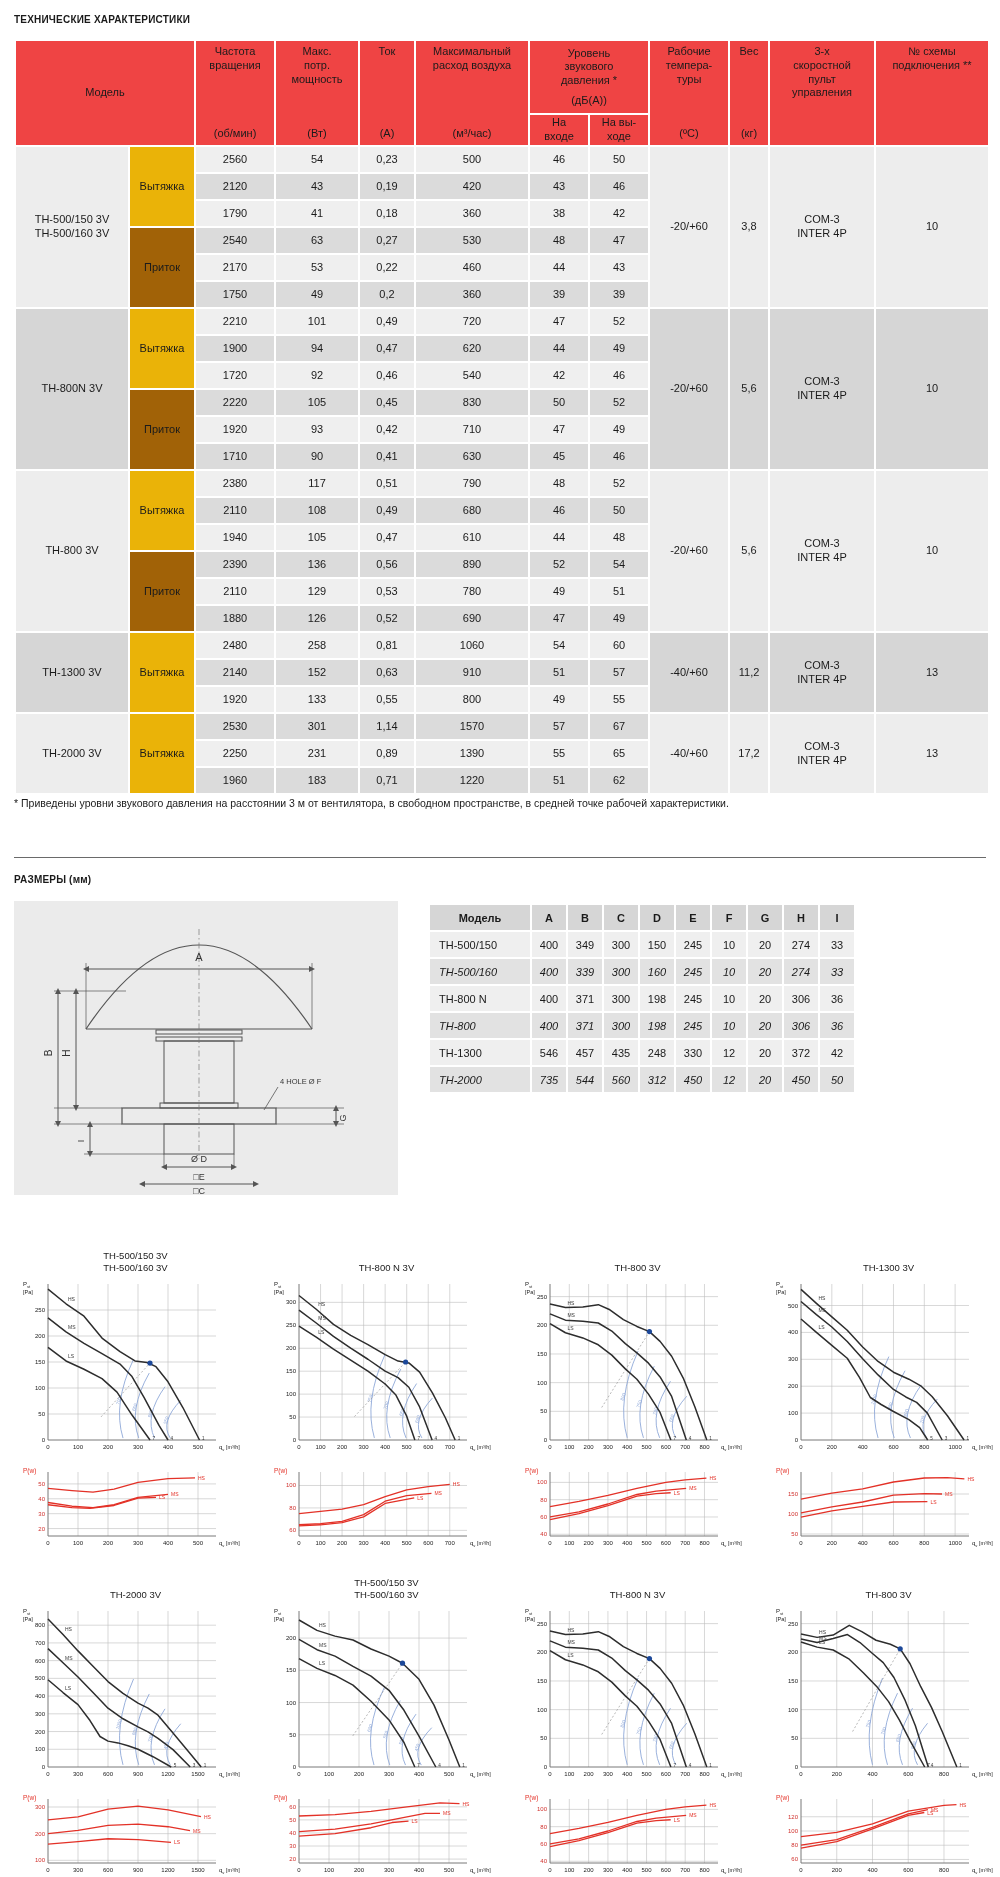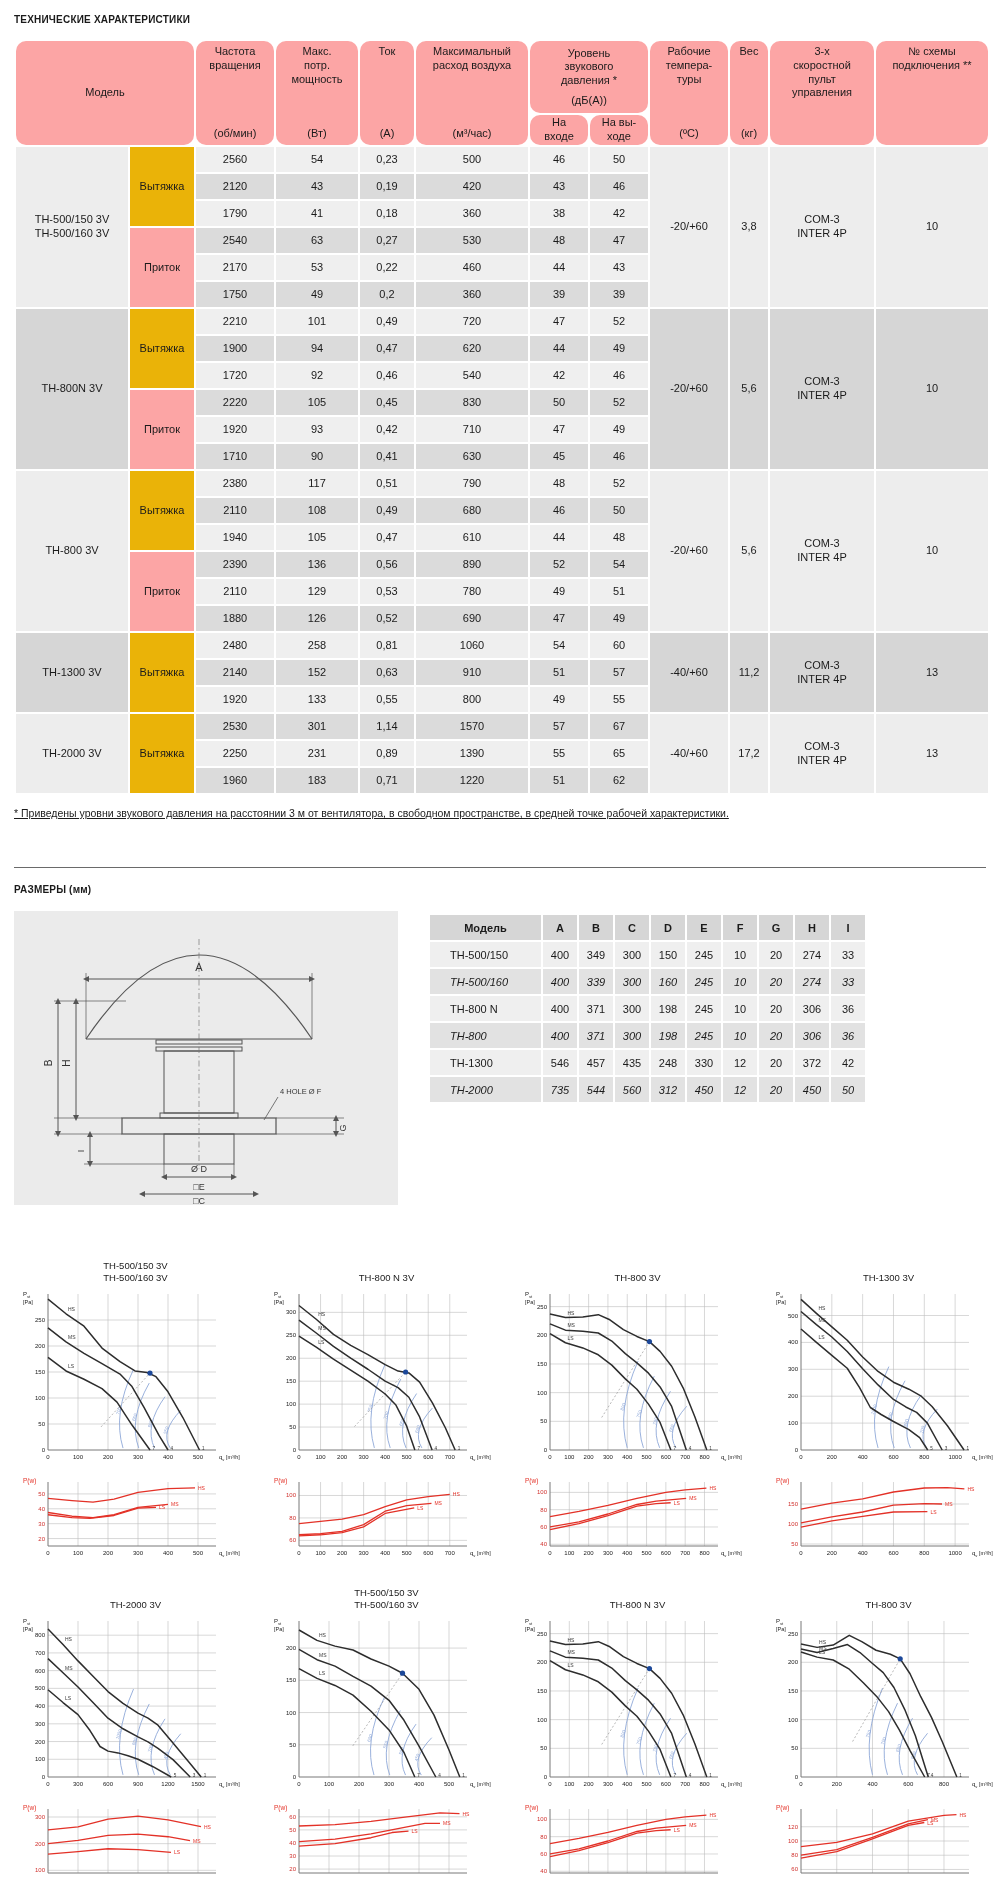--- a/index.html
+++ b/index.html
@@ -2,38 +2,38 @@
 <html><head>
 <meta charset="utf-8">
 <style>
   html,body{margin:0;padding:0;background:#fff;}
   body{width:1000px;font-family:"Liberation Sans",sans-serif;color:#1b1b1b;}
   .wrap{padding:10px 14px 20px;}
   .sec-title{font-size:10px;font-weight:700;margin:4px 0 14px;letter-spacing:.2px;}
   
   table.spec{border-collapse:separate;border-spacing:2px;width:972px;font-size:11px;table-layout:fixed;}
   .spec th,.spec td{text-align:center;vertical-align:middle;font-weight:400;line-height:1.25;padding:1px 2px;white-space:pre-line;}
-  .spec th{background:#fca5a5;border-radius:10px;}
+  .spec th{background:#ef4444;}
   .hwrap{display:flex;flex-direction:column;justify-content:space-between;height:96px;padding:3px 0;}
   .hwrap2{display:flex;flex-direction:column;justify-content:flex-start;gap:6px;padding:4px 0;}
   .spec .hr1{height:70px;}
   .spec .hr2 th{height:26px;}
   .spec td{height:23px;}
   .rl{background:#efefef;} .rd{background:#dbdbdb;}
   .gl{background:#ededed;} .gd{background:#d6d6d6;}
-  .ml{background:#eab308;} .md{background:#fca5a5;margin-left:20px;}
-  .foot{font-size:10.5px;line-height:1.55;margin-top:10px;text-decoration:underline;}
+  .ml{background:#eab308;} .md{background:#a16207;margin-left:20px;}
+  .foot{font-size:10.5px;line-height:1.55;}
   hr.divider{border:none;border-top:1px solid #6a6a6a;margin:46px 0 16px;}
   
   .sizes-row{display:flex;gap:30px;margin-top:16px;align-items:flex-start;}
   .draw-panel{width:384px;height:294px;background:#ebebeb;flex:none;}
   table.dims{border-collapse:separate;border-spacing:2px;font-size:11px;margin-top:2px;}
   .dims th{background:#d6d6d6;font-weight:700;height:21px;padding:2px 5px;}
   .dims td{height:21px;text-align:center;padding:2px 5px;}
-  .dims td.mod{text-align:left;padding-left:20px;min-width:86px;}
+  .dims td.mod{text-align:left;padding-left:9px;min-width:86px;}
   .dims th.mod{min-width:86px;}
   .dims td.num,.dims th.num{min-width:24px;}
   .dl{background:#efefef;} .dd{background:#e2e2e2;font-style:italic;}
   
   .charts{display:grid;grid-template-columns:repeat(4,243px);gap:8px;margin-top:52px;}
   .charts.second{margin-top:18px;}
   .chart-title{min-height:27px;display:flex;flex-direction:column;justify-content:flex-end;align-items:center;font-size:9.5px;line-height:1.3;margin-bottom:2px;text-align:center;}
   svg{font-family:"Liberation Sans",sans-serif;display:block;margin:0 auto;}
 </style>
 </head>

